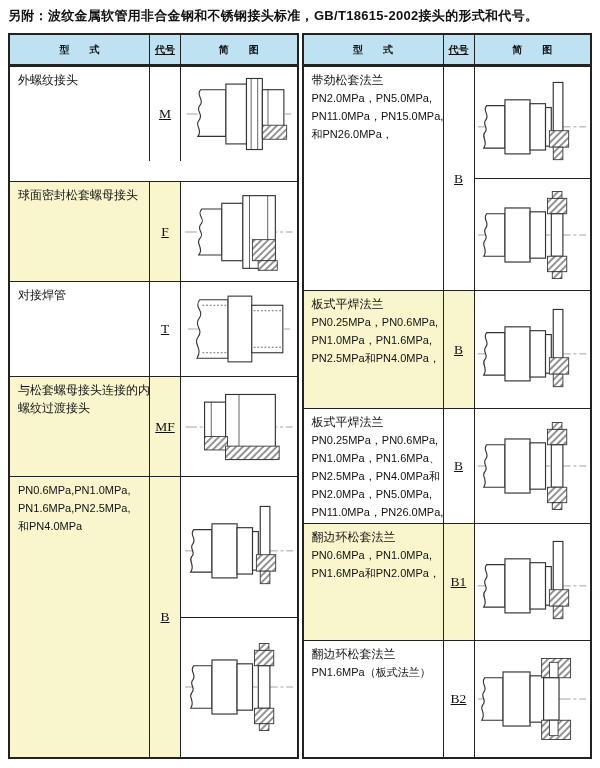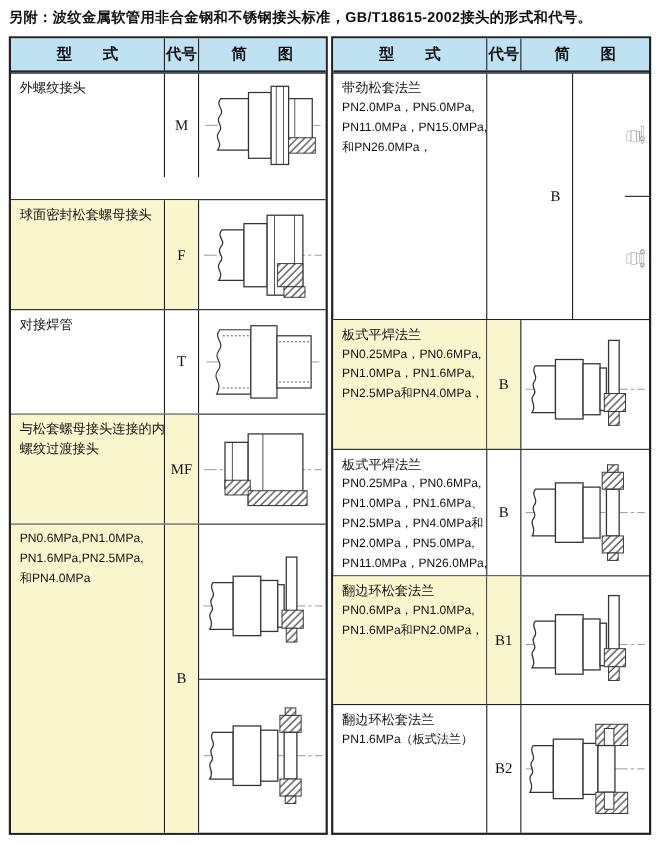--- a/index.html
+++ b/index.html
@@ -23,23 +23,23 @@
     width:291px;height:726px;box-sizing:border-box;
     border:2px solid var(--bd);background:#fff;
     display:flex;flex-direction:column;
   }
   .row{display:flex;border-top:1px solid var(--bd);box-sizing:border-box;min-height:0;}
   .row.hdr{
     border-top:none;border-bottom:2px solid var(--bd);
     background:var(--header-bg);height:31px;flex:none;
   }
   .hdr .cell{display:flex;align-items:center;justify-content:center;
-    font-size:14px;font-weight:bold;}
+    font-size:10px;font-weight:bold;}
   .c-type{width:140px;border-right:1px solid var(--bd);box-sizing:border-box;}
-  .c-code{width:31px;border-right:1px solid var(--bd);box-sizing:border-box;}
+  .c-code{width:31px;border-right:1px solid var(--bd);box-sizing:border-box;text-decoration:underline;}
   .c-diag{flex:1;min-width:0;box-sizing:border-box;}
   .body-row .c-type{
     display:flex;flex-direction:column;justify-content:flex-start;
     padding:4px 4px 4px 8px;font-size:12px;line-height:18px;
   }
   .body-row .c-code{
     display:flex;align-items:center;justify-content:center;
     font-family:"Liberation Serif","DejaVu Serif",serif;font-size:13.5px;
   }
   .body-row .c-diag{display:flex;flex-direction:column;}
@@ -251,21 +251,21 @@
       </div>
     </div>
 
     <div class="tbl">
       <div class="row hdr">
         <div class="cell c-type">型　　式</div>
         <div class="cell c-code">代号</div>
         <div class="cell c-diag">简　　图</div>
       </div>
 
-      <div class="row body-row" style="height:224px;flex:none;gap:47px;">
+      <div class="row body-row" style="height:224px;flex:none;">
         <div class="c-type">
             <div class="line">带劲松套法兰</div>
             <div class="line latin">PN2.0MPa，PN5.0MPa,</div>
             <div class="line latin">PN11.0MPa，PN15.0MPa,</div>
             <div class="line latin">和PN26.0MPa，</div>
           </div>
         <div class="c-code">B</div>
         <div class="c-diag">
           <div class="diag-sub">
             <svg class="diag" width="112" height="94" viewBox="0 0 116 92">

